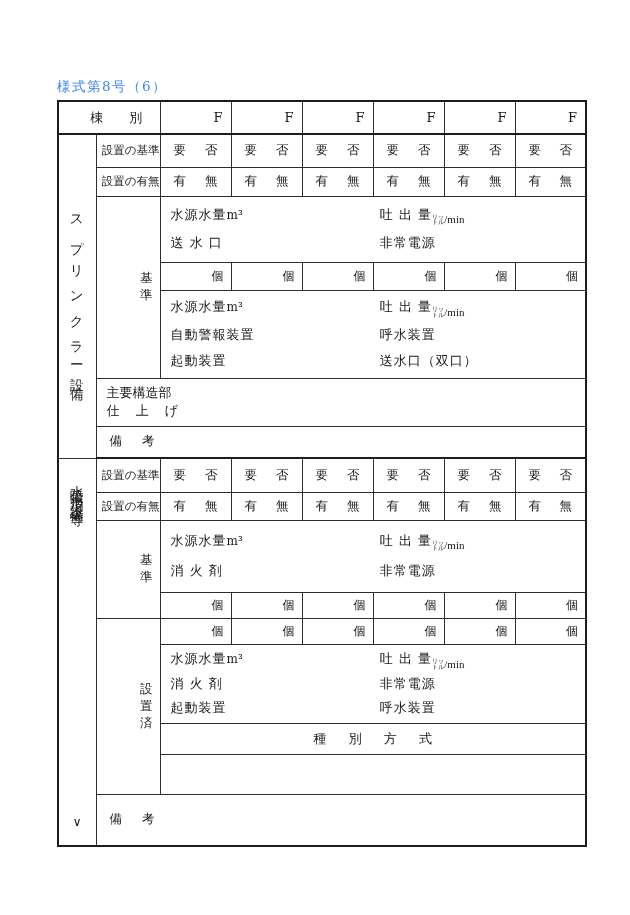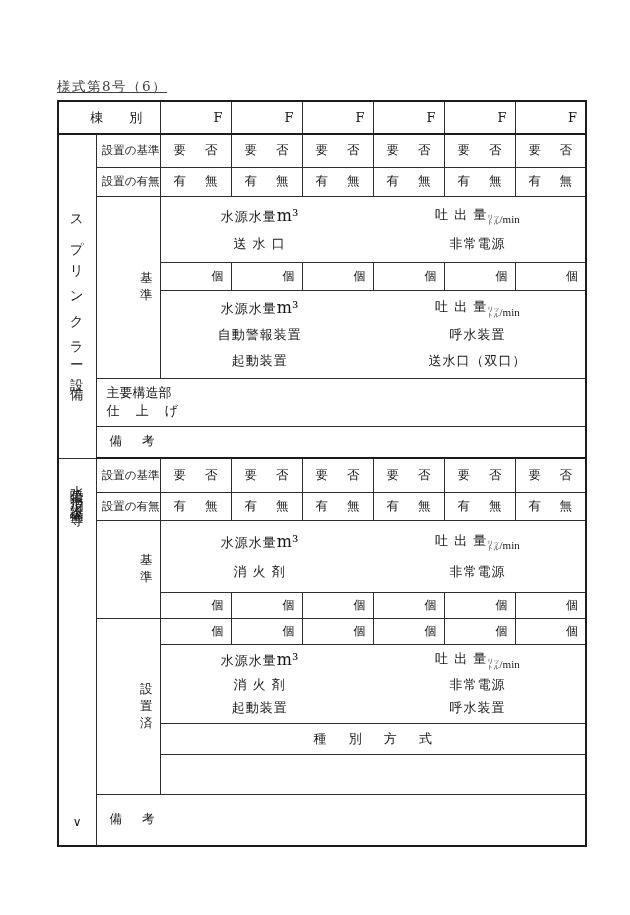--- a/index.html
+++ b/index.html
@@ -4,21 +4,21 @@
 <style>
   * { margin: 0; padding: 0; box-sizing: border-box; }
   html, body { width: 630px; height: 915px; background: #ffffff; }
   body {
     position: relative;
     font-family: "DejaVu Serif", "Liberation Serif", serif;
     color: #151515;
   }
   .form-title {
     position: absolute; left: 57px; top: 78px;
-    font-size: 13.5px; letter-spacing: 1.5px; color: #404040; text-decoration: underline;
+    font-size: 13.5px; letter-spacing: 1.5px; color: #3b82f6;
   }
   table.form-table {
     position: absolute; left: 57px; top: 100px;
     border-collapse: collapse; table-layout: fixed;
     border: 2.5px solid #1c1c1c;
   }
   col.c0 { width: 38px; }
   col.c1 { width: 64px; }
   col.cd { width: 71px; }
   td {
@@ -46,25 +46,25 @@
   .vfill { position: absolute; inset: 0; display: flex; flex-direction: column; align-items: center; justify-content: center; }
   .vfill.topflow { justify-content: flex-start; padding-top: 15px; }
   .vtext { writing-mode: vertical-rl; text-orientation: mixed; font-size: 13.5px; letter-spacing: 10px; }
   .vtext2 { writing-mode: vertical-rl; text-orientation: mixed; font-size: 13.5px; letter-spacing: 4px; }
   .bracket { font-size: 12px; line-height: 14px; margin-top: 3px; }
   .bracket.close { margin-top: auto; margin-bottom: 16px; }
 
   td.spec { position: relative; padding: 0; }
   .specbox { position: absolute; inset: 0; display: flex; flex-direction: column; justify-content: space-evenly; }
   .line { display: flex; }
-  .half { flex: 1 1 50%; display: flex; justify-content: center; align-items: baseline; }
+  .half { flex: 1 1 50%; display: flex; justify-content: flex-start; align-items: baseline; }
   .half.h1 { padding: 0 24px 0 10px; }
   .half.h2 { padding: 0 10px 0 7px; }
   .fl { font-size: 13px; letter-spacing: 1px; white-space: nowrap; }
-  .unit.m3 { font-size: 16px; }
+  .unit.m3 { font-size: 12px; }
   .unit.lmin { display: inline-flex; align-items: center; }
   .lstack { display: inline-flex; flex-direction: column; font-size: 6px; line-height: 5.5px; letter-spacing: 0; font-family: "DejaVu Sans", "Liberation Sans", sans-serif; }
   .pm { font-family: Liberation Serif, serif; font-size: 11px; }
 
   td.struct { padding-left: 10px; font-size: 13px; line-height: 18px; }
   td.struct .finish { letter-spacing: 6px; }
   td.remarks { padding-left: 13px; font-size: 12.5px; letter-spacing: 8px; }
   td.typerow { text-align: center; font-size: 13px; letter-spacing: 9px; padding-left: 9px; }
 </style>
 </head>

